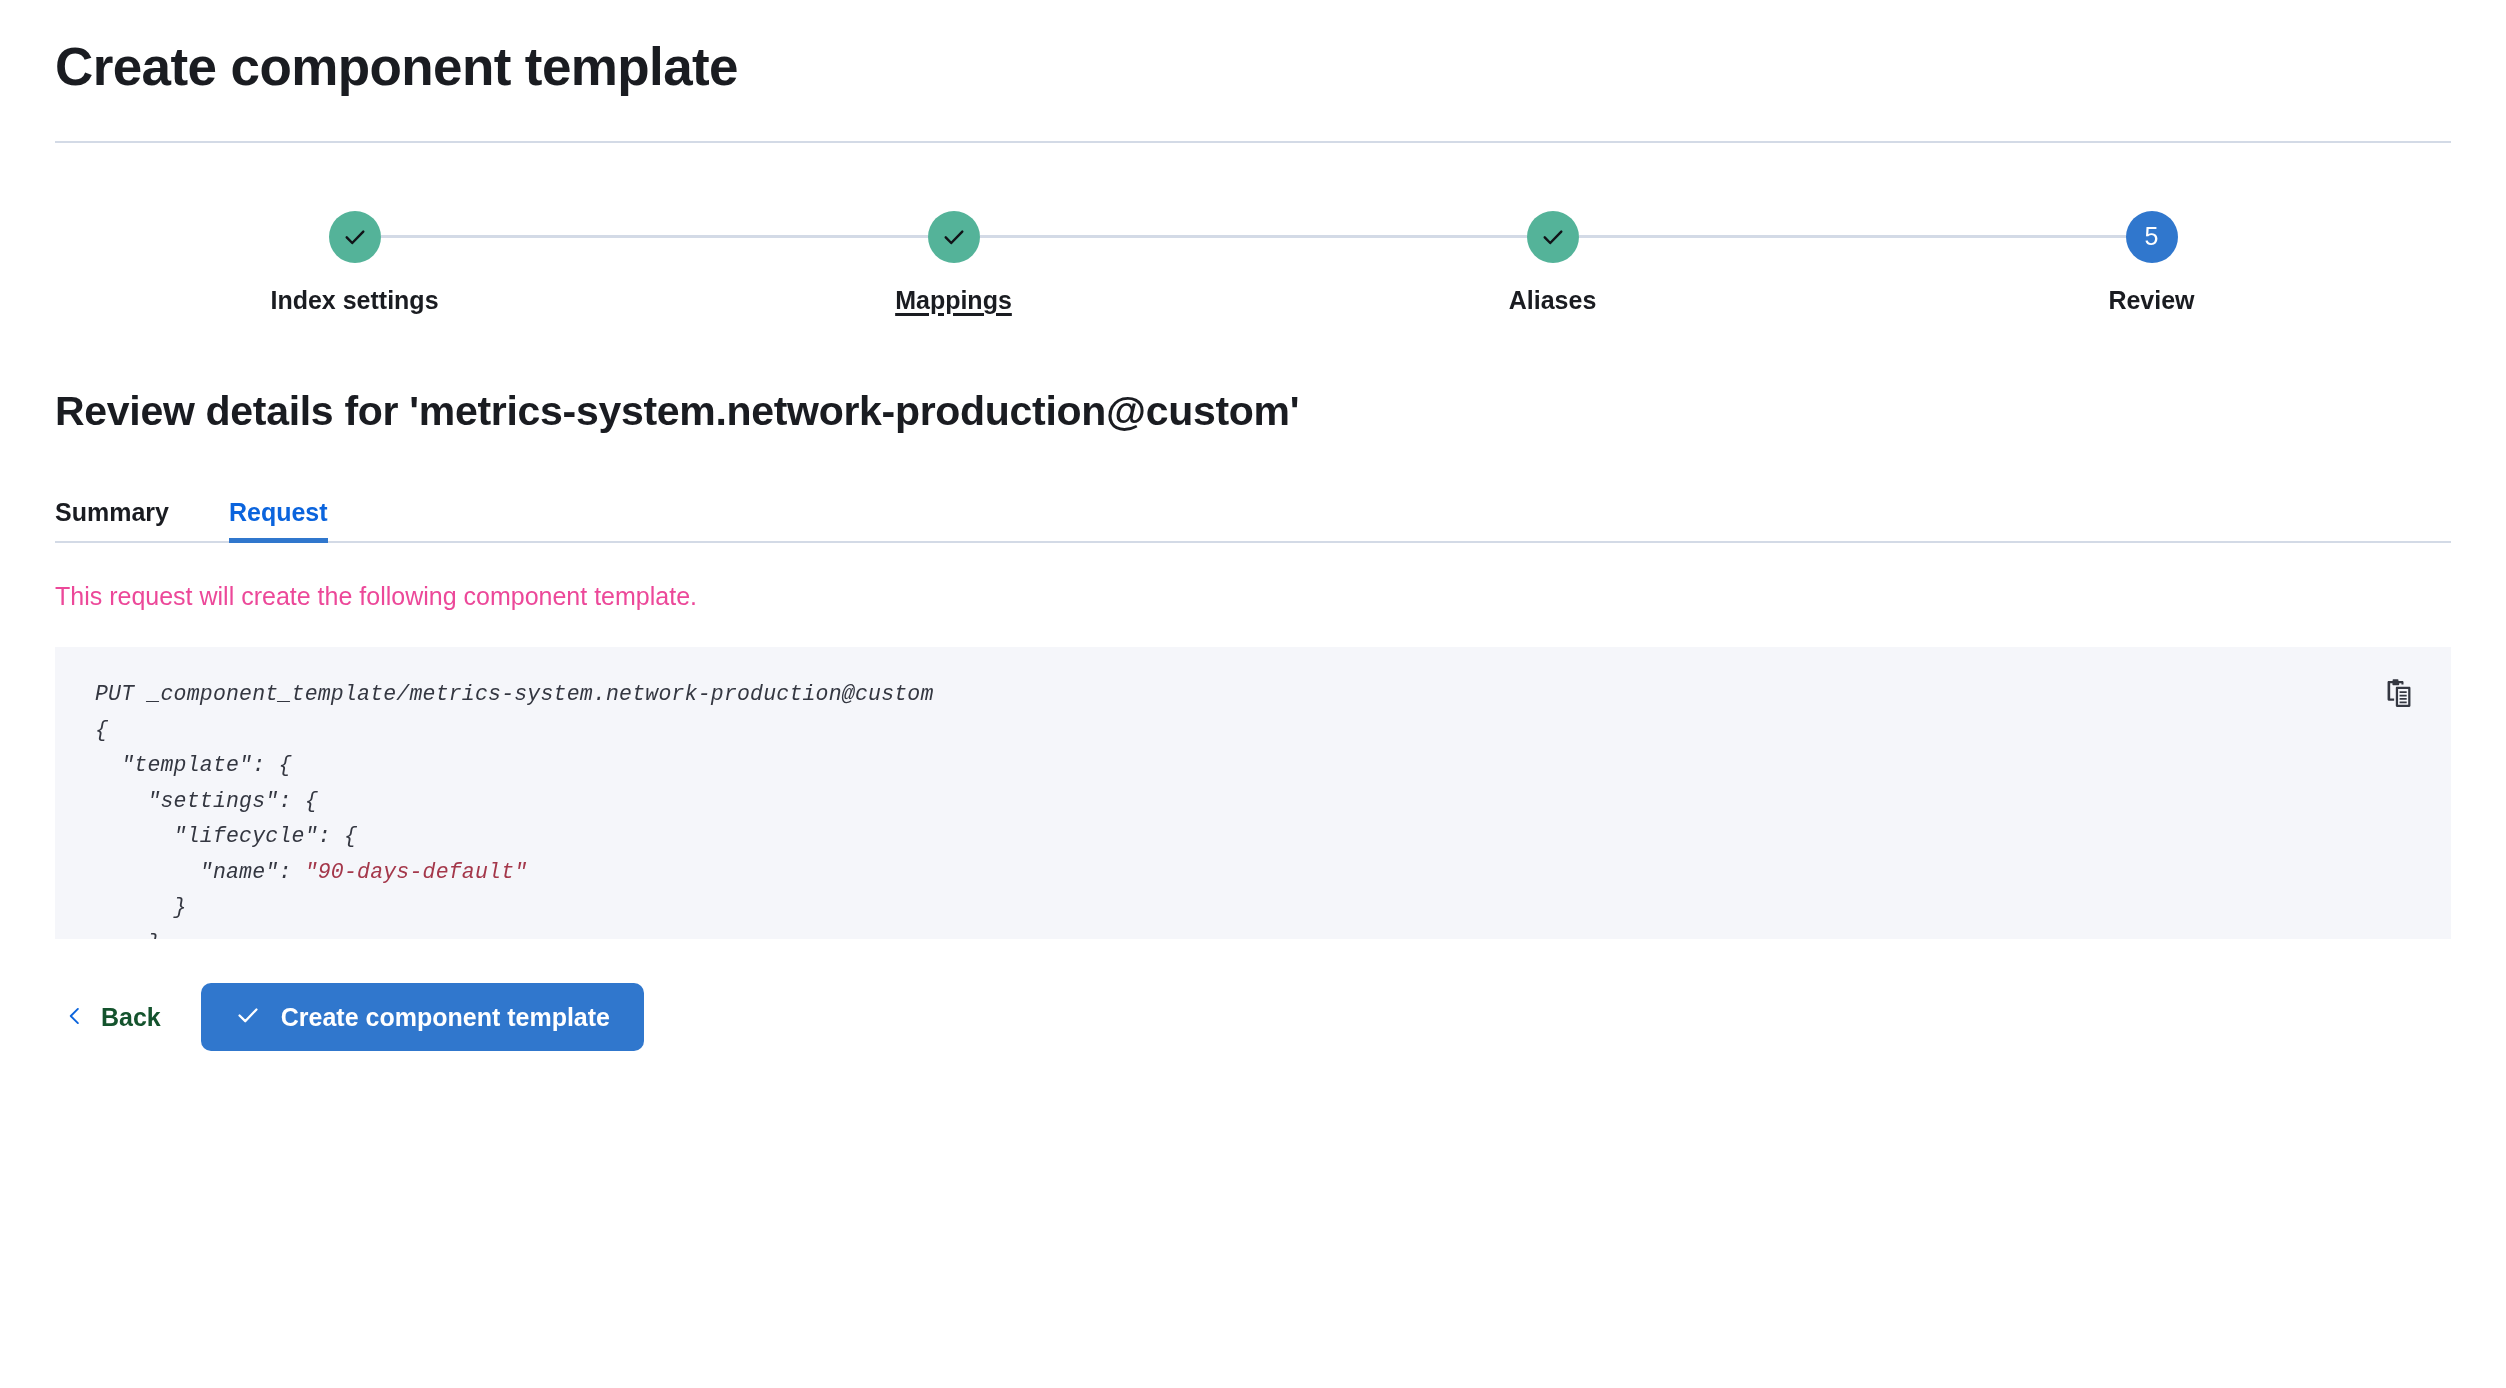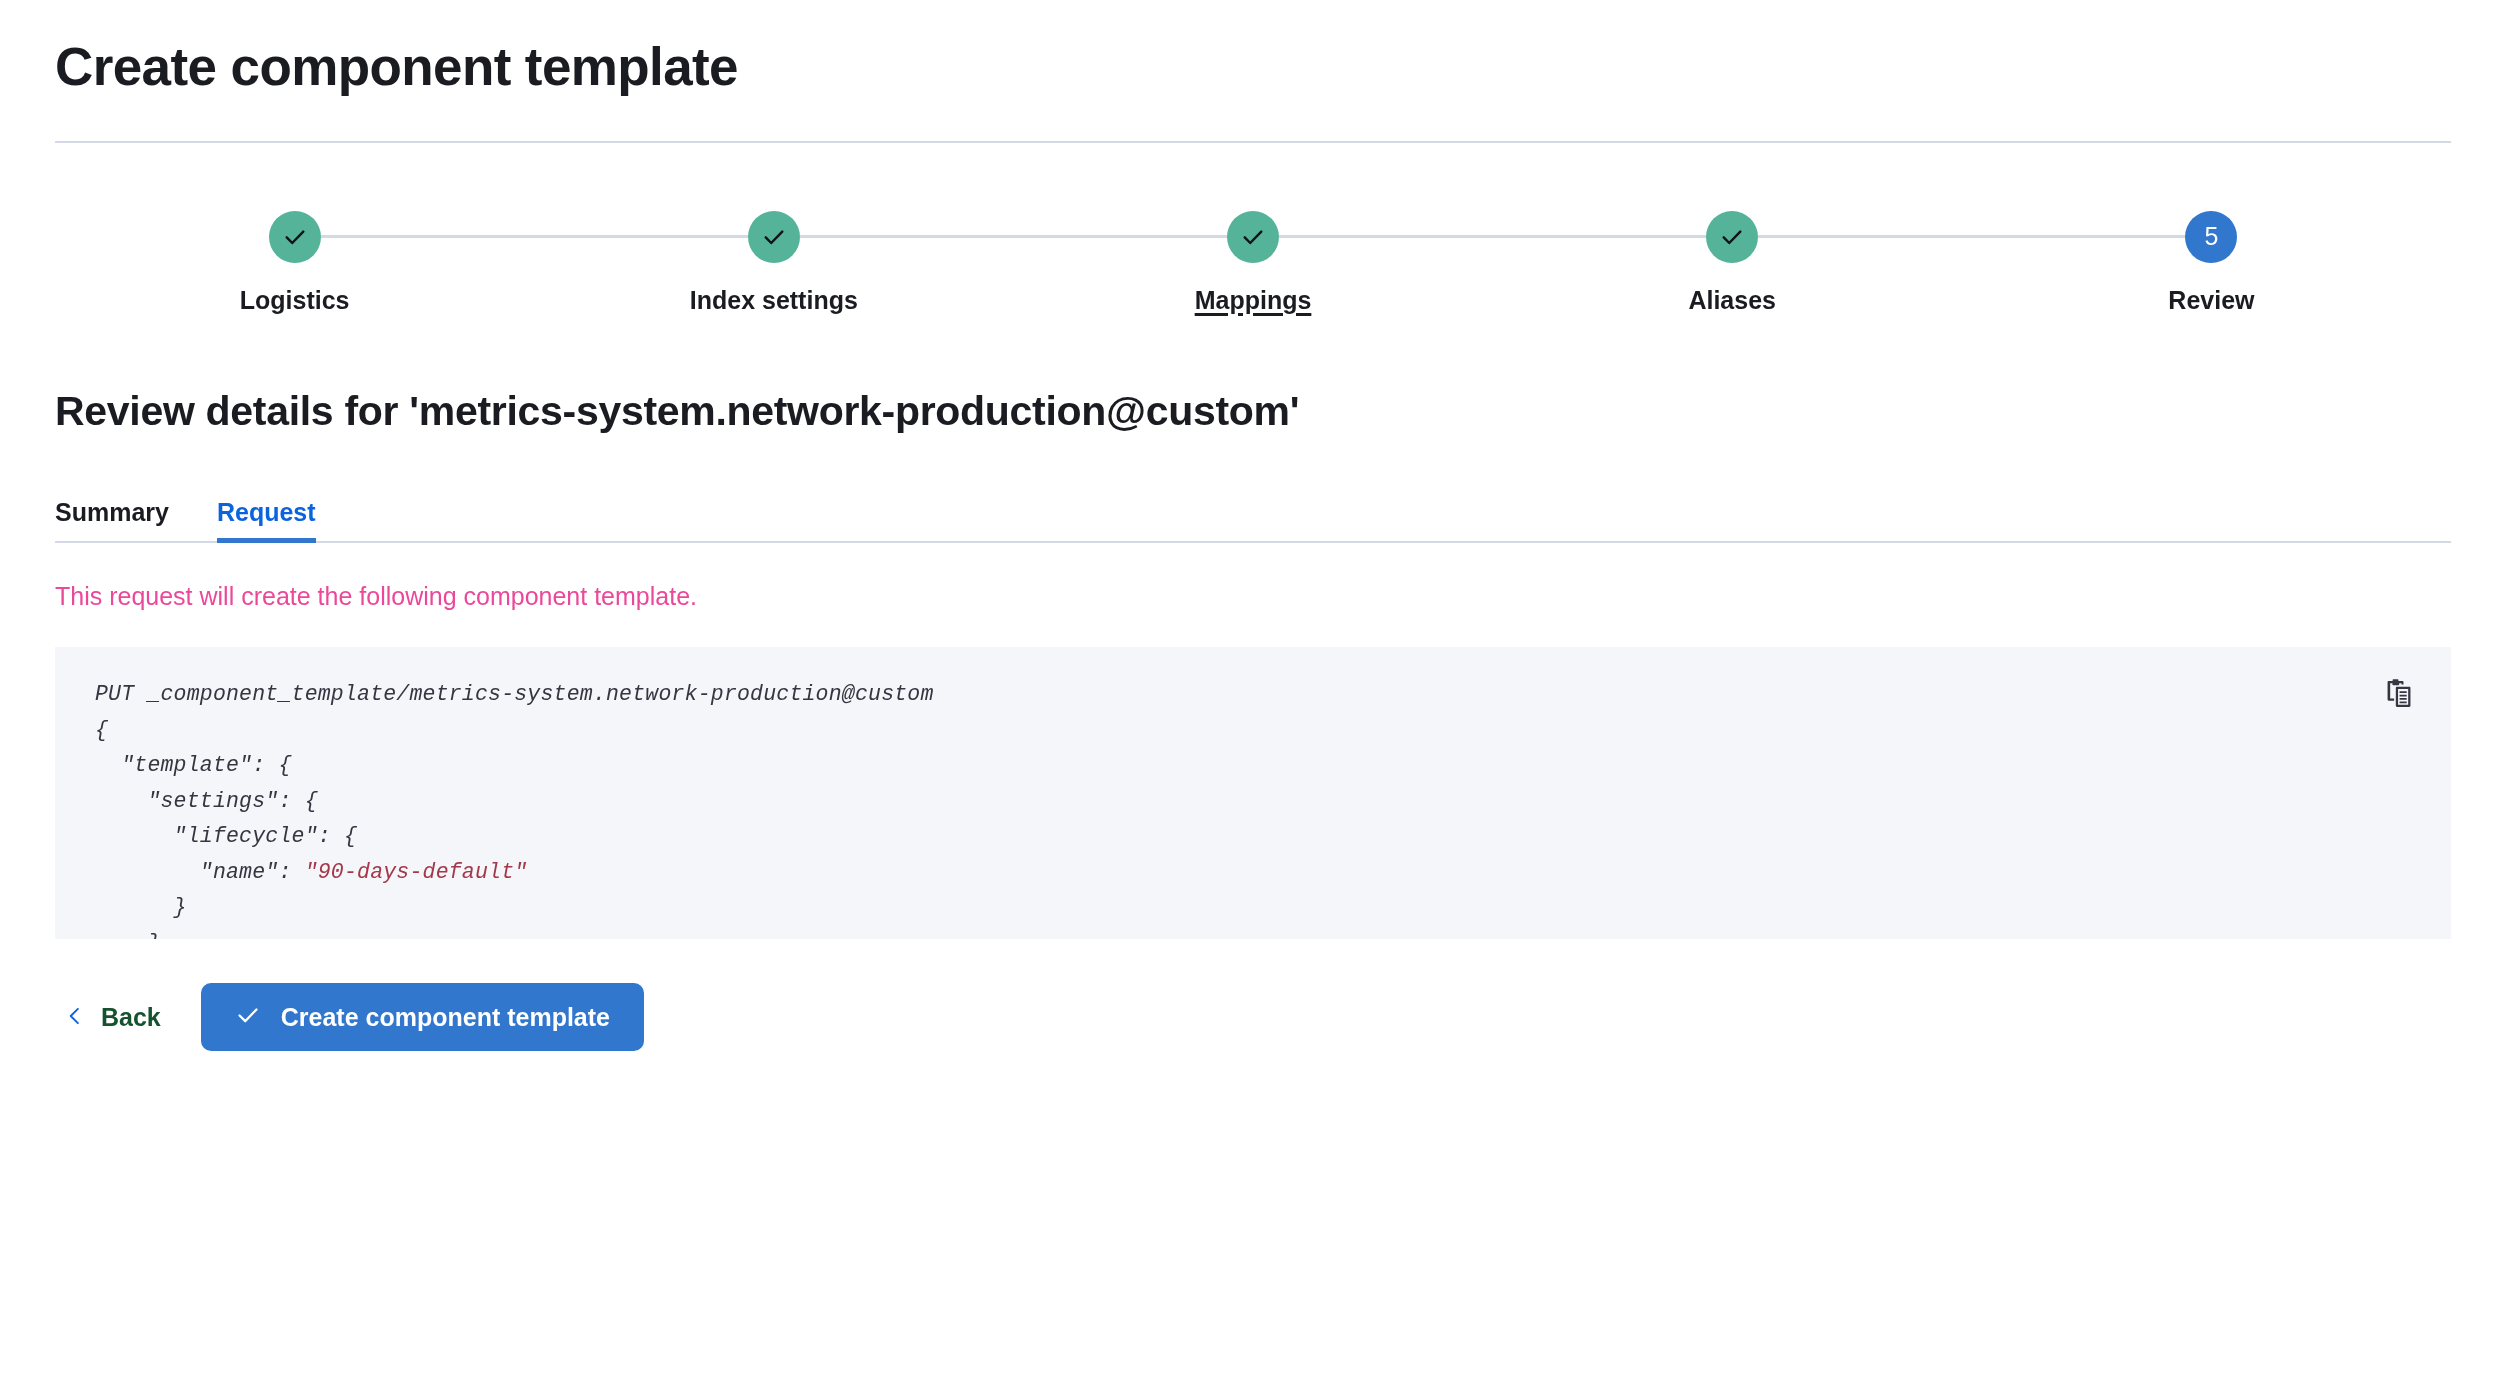--- a/index.html
+++ b/index.html
@@ -124,21 +124,21 @@
     letter-spacing: -0.3px;
     color: #1a1c21;
   }
 
   
   .tabs {
     margin-top: 52px;
     position: relative;
     display: flex;
     align-items: flex-end;
-    gap: 0px;
+    gap: 12px;
     border-bottom: 2px solid #d3dae6;
     width: 2396px;
     height: 56px;
   }
 
   .tab {
     font-size: 25px;
     font-weight: 700;
     color: #1a1c21;
     padding: 0 0 16px 0;
@@ -252,28 +252,20 @@
 <body>
 
 <div class="page">
 
   <h1 class="page-title">Create component template</h1>
 
   <div class="header-divider"></div>
 
   <div class="stepper">
     <div class="stepper-track" id="stepper-track">
-        <div class="step">
-          <div class="step-circle">
-            <svg class="step-check" viewBox="0 0 16 16" fill="none" aria-hidden="true">
-              <path d="M2.9 8.2 6.3 11.7 13.1 4.7" stroke="#111318" stroke-width="1.5" stroke-linecap="round" stroke-linejoin="round"></path>
-            </svg>
-          </div>
-          <div class="step-label">Logistics</div>
-        </div>
         <div class="step">
           <div class="step-circle">
             <svg class="step-check" viewBox="0 0 16 16" fill="none" aria-hidden="true">
               <path d="M2.9 8.2 6.3 11.7 13.1 4.7" stroke="#111318" stroke-width="1.5" stroke-linecap="round" stroke-linejoin="round"></path>
             </svg>
           </div>
           <div class="step-label">Index settings</div>
         </div>
         <div class="step">
           <div class="step-circle">

